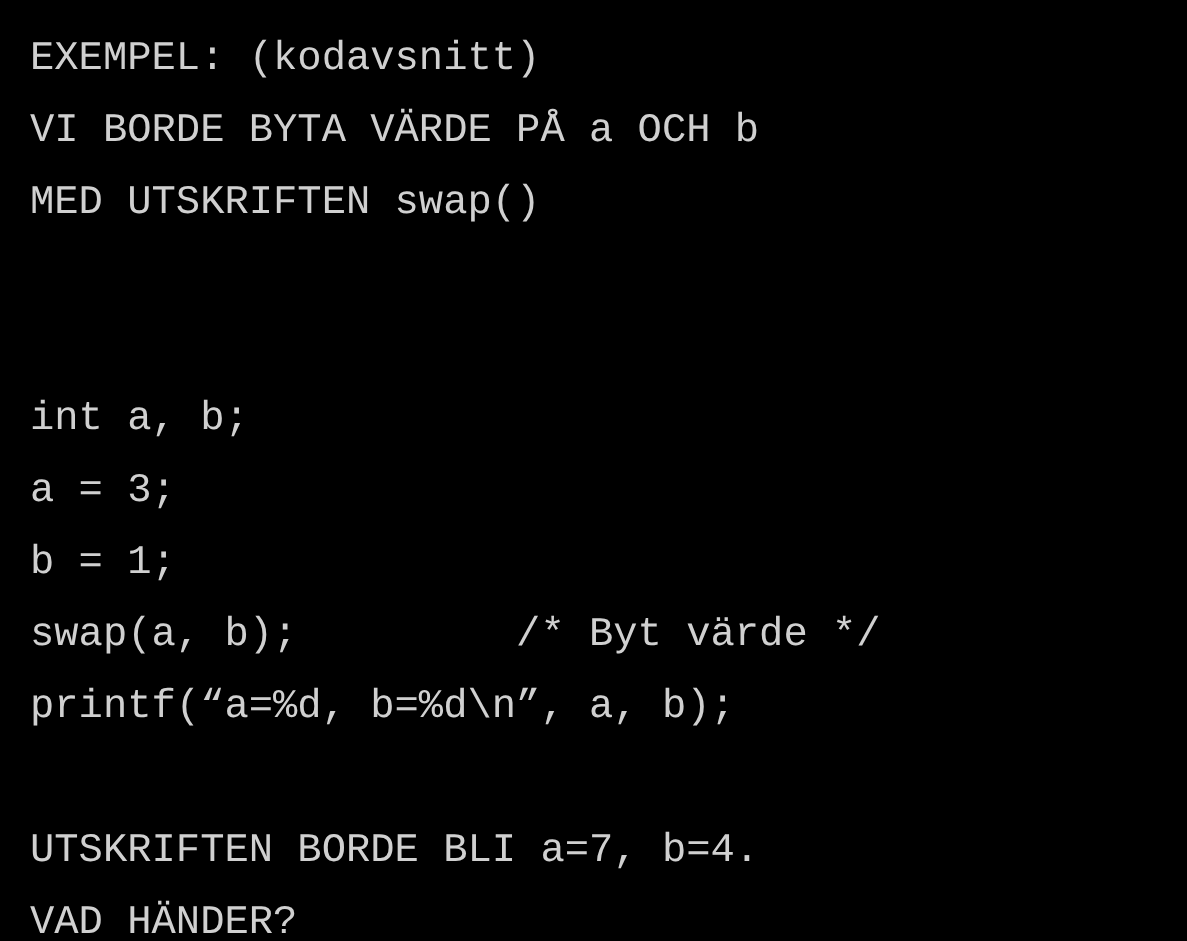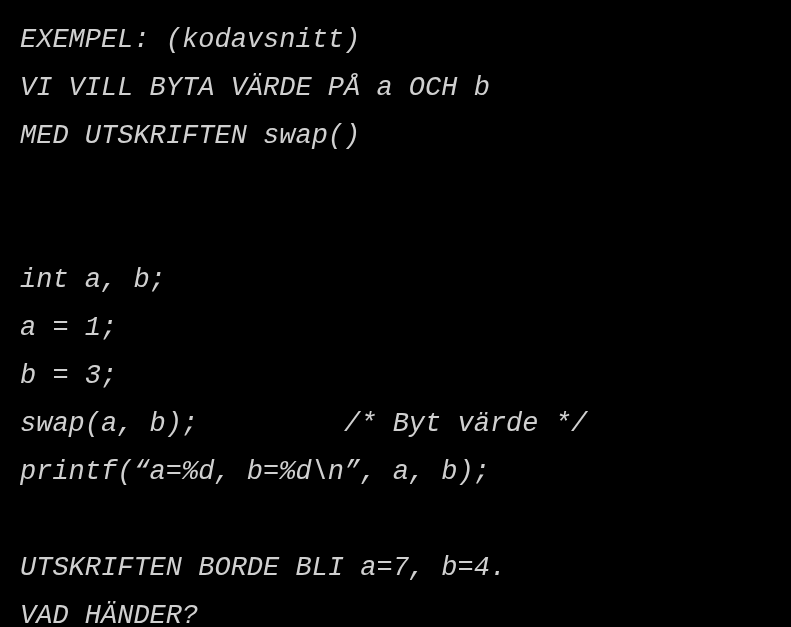--- a/index.html
+++ b/index.html
@@ -14,37 +14,36 @@
       font-family: "Courier New", Courier, monospace;
       font-size: 27px;
       color: #d0d0d0;
       padding: 16px 20px;
       line-height: 1.78;
       overflow: hidden;
     }
     .line {
       white-space: pre;
       display: block;
-      font-style: italic;
     }
     .blank {
       height: 48px;
     }
     .blank-small {
       height: 48px;
     }
   </style>
 </head>
 <body>
 
 <span class="line">EXEMPEL: (kodavsnitt)</span>
-<span class="line">VI VILL BYTA VÄRDE PÅ a OCH b</span>
+<span class="line">VI BORDE BYTA VÄRDE PÅ a OCH b</span>
 <span class="line">MED UTSKRIFTEN swap()</span>
 <div class="blank"></div>
 <div class="blank"></div>
 <span class="line">int a, b;</span>
-<span class="line">a = 1;</span>
-<span class="line">b = 3;</span>
+<span class="line">a = 3;</span>
+<span class="line">b = 1;</span>
 <span class="line">swap(a, b);         /* Byt värde */</span>
 <span class="line">printf(“a=%d, b=%d\n”, a, b);</span>
 <div class="blank-small"></div>
 <span class="line">UTSKRIFTEN BORDE BLI a=7, b=4.</span>
 <span class="line">VAD HÄNDER?</span>
 
 </body></html>

